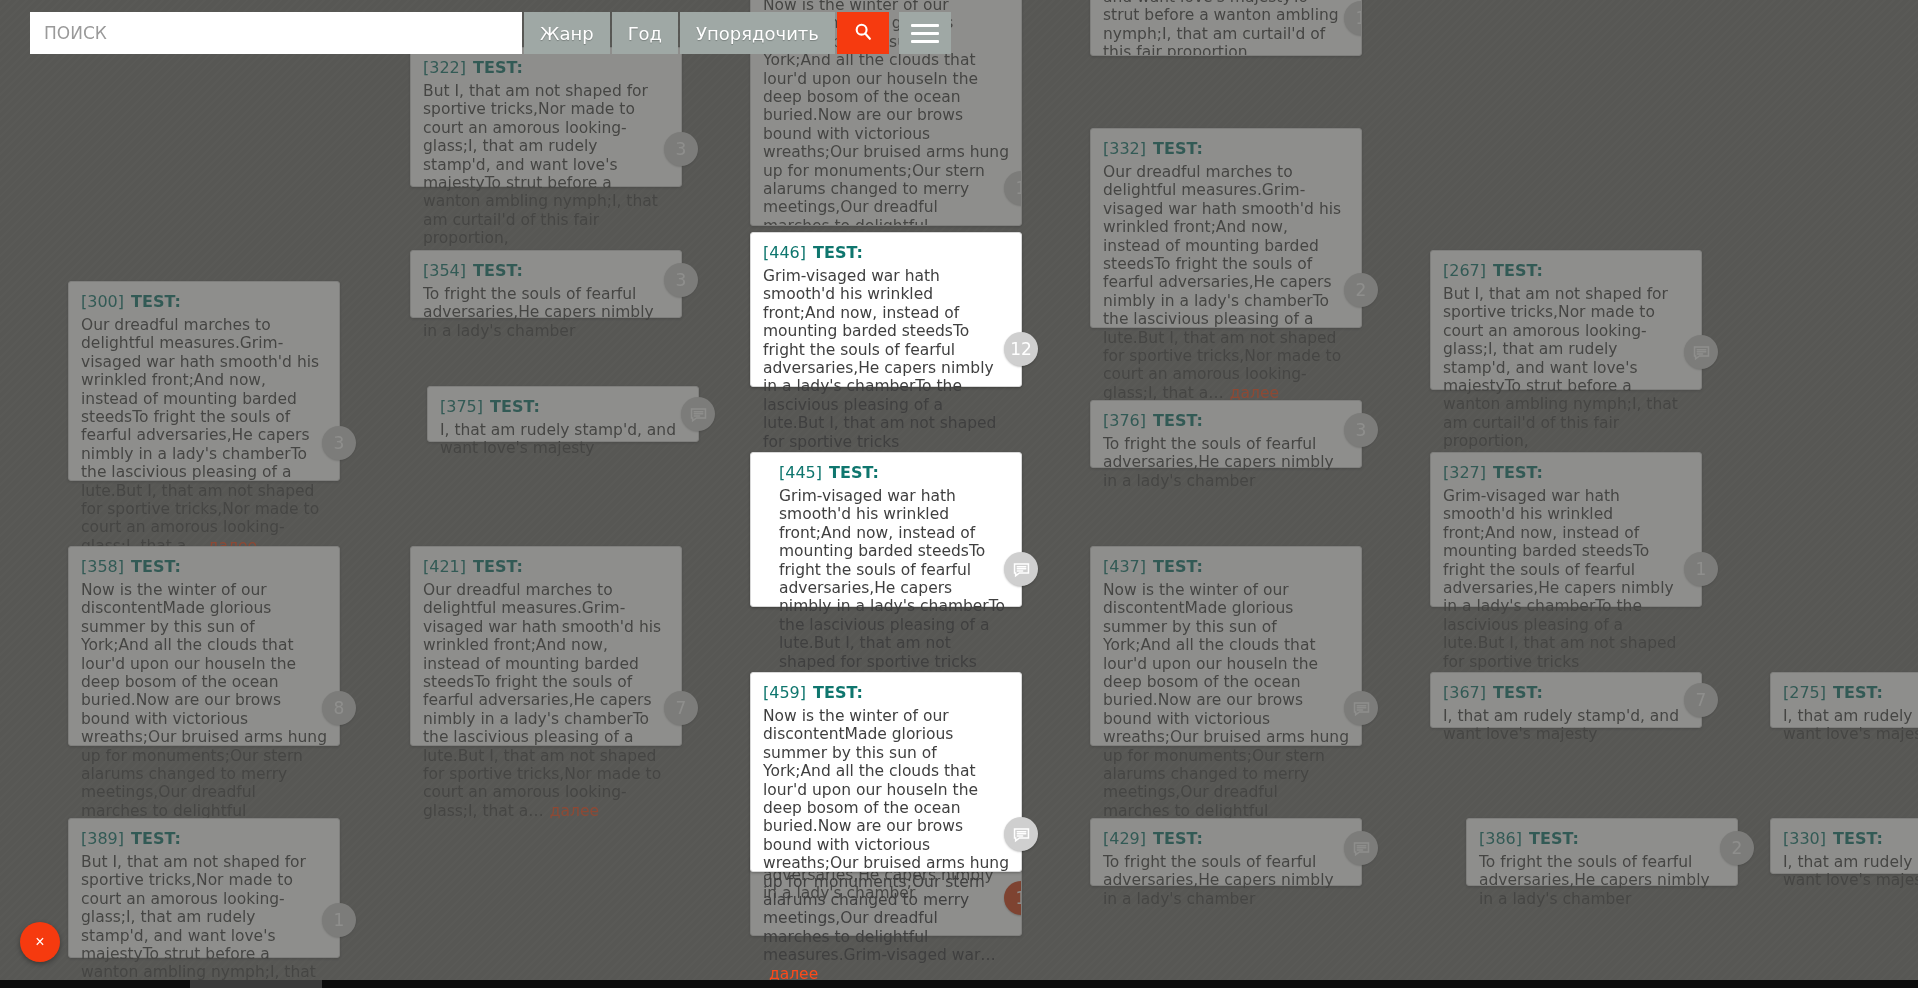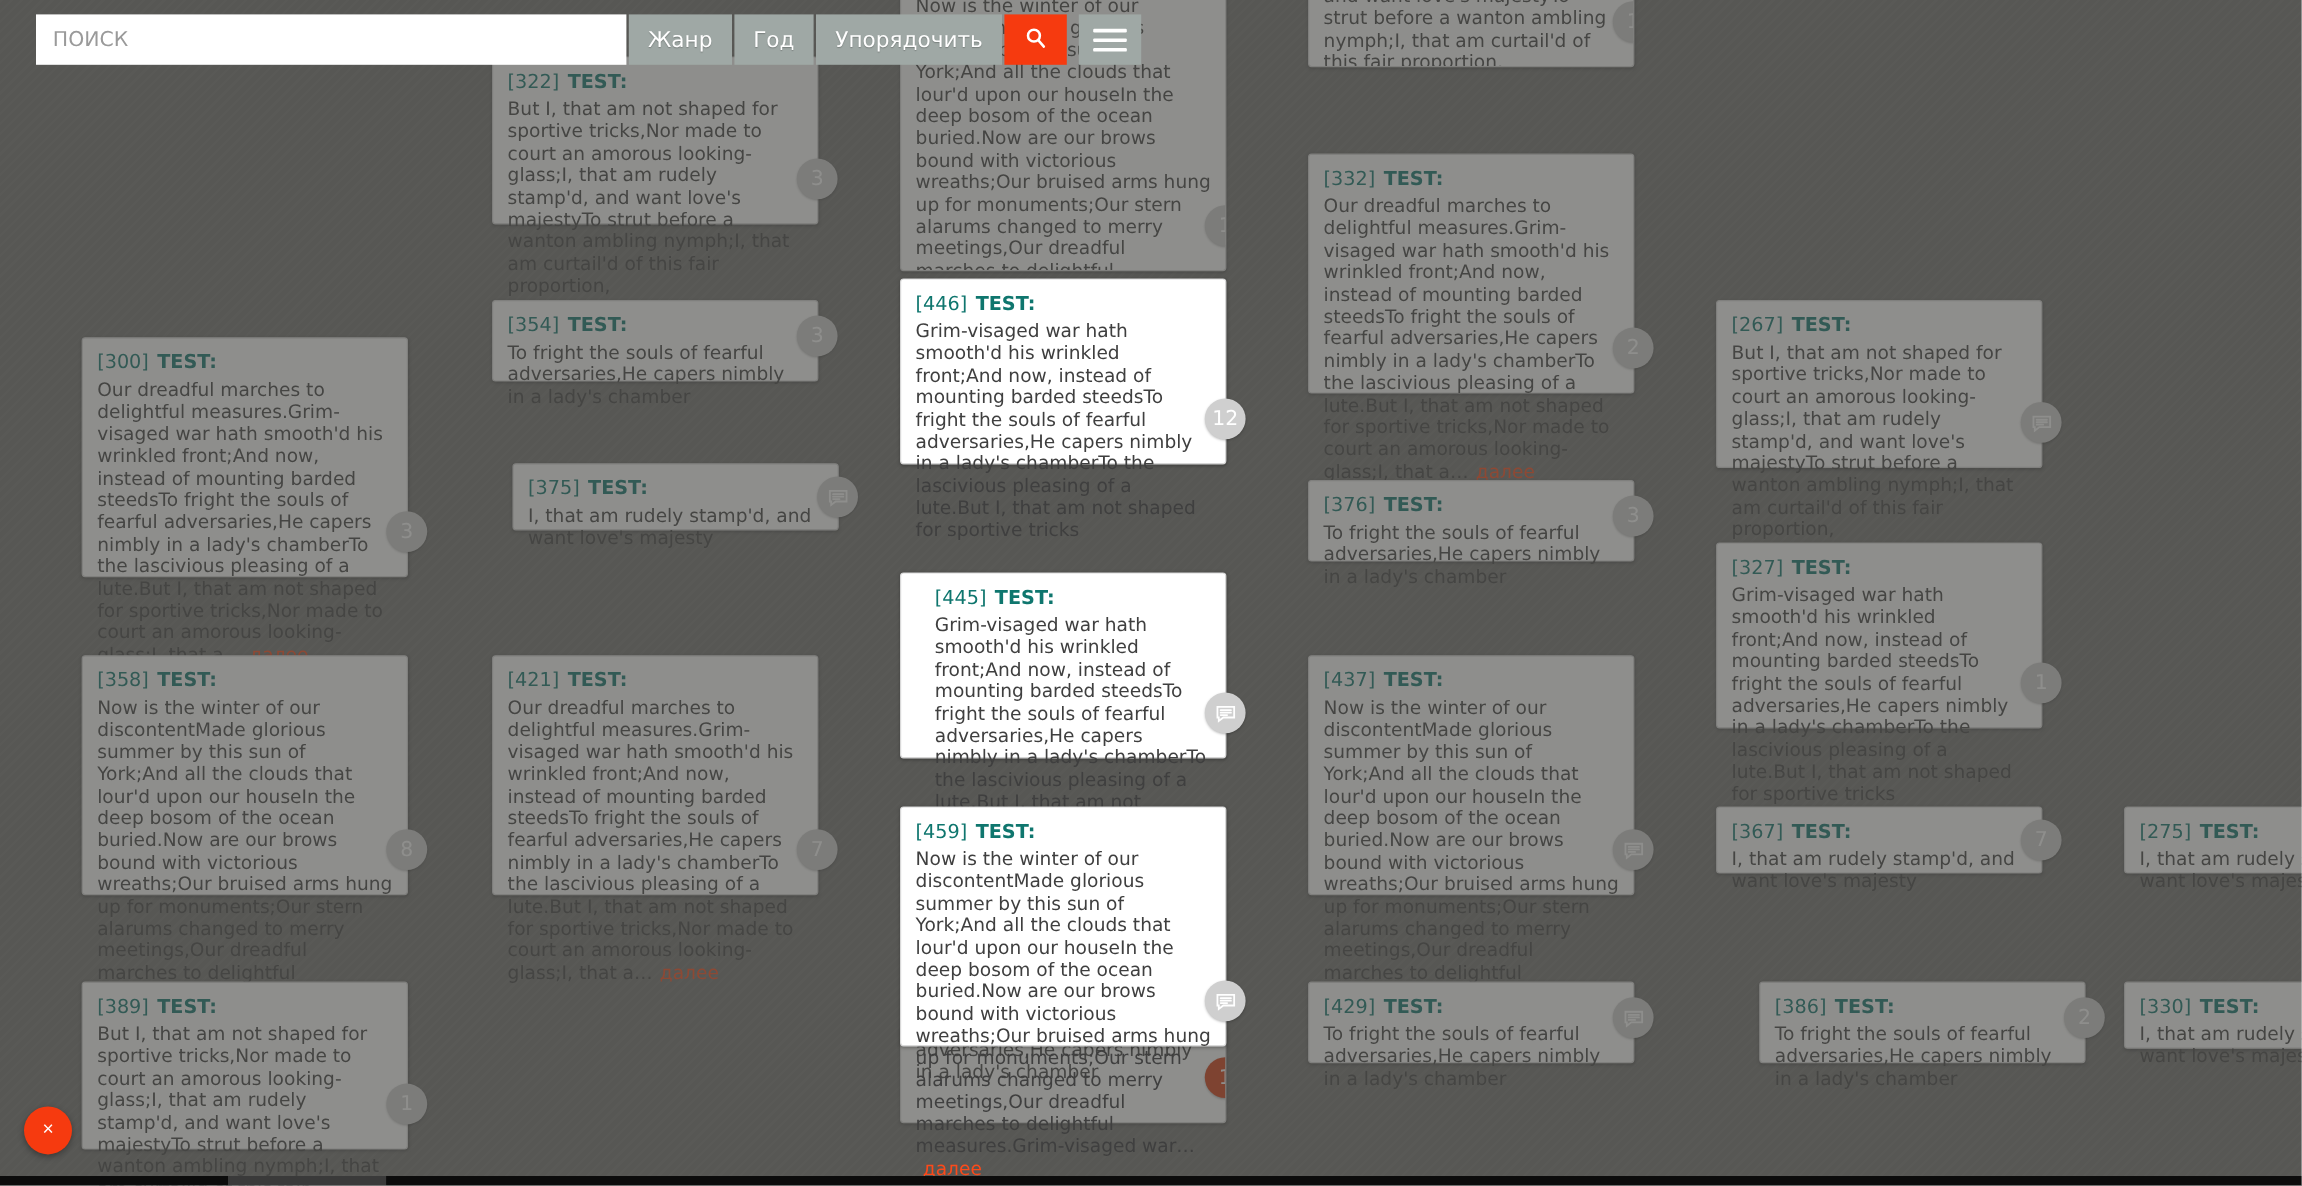--- a/index.html
+++ b/index.html
@@ -339,21 +339,21 @@
     </div>
 
   <div id="dim-overlay"></div>
 
   <div id="board-top">
       <div class="card highlighted" style="left: 750px; top: 232px; width: 272px; height: 155px;">
         <div class="card-head"><span class="card-id">[446]</span><span class="card-test">TEST:</span></div>
         <div class="card-body">Grim-visaged war hath smooth'd his wrinkled front;And now, instead of mounting barded steedsTo fright the souls of fearful adversaries,He capers nimbly in a lady's chamberTo the lascivious pleasing of a lute.But I, that am not shaped for sportive tricks</div>
         <div class="count-badge" style="top: 99px;">12</div>
       </div>
-      <div class="card highlighted" style="left: 750px; top: 477px; width: 272px; height: 155px; padding-left: 28px;">
+      <div class="card highlighted" style="left: 750px; top: 452px; width: 272px; height: 155px; padding-left: 28px;">
         <div class="card-head"><span class="card-id">[445]</span><span class="card-test">TEST:</span></div>
         <div class="card-body">Grim-visaged war hath smooth'd his wrinkled front;And now, instead of mounting barded steedsTo fright the souls of fearful adversaries,He capers nimbly in a lady's chamberTo the lascivious pleasing of a lute.But I, that am not shaped for sportive tricks</div>
         <div class="bubble-badge" style="top: 99px;">
           <span>
             <svg viewBox="0 0 24 24" fill="none" stroke="#ffffff" stroke-width="1.9" stroke-linecap="round">
               <path d="M3.2 5.2h17.6v11.1H9.4L4.6 20v-3.7H3.2z"></path>
               <line x1="6.6" y1="8.6" x2="17.4" y2="8.6"></line>
               <line x1="6.6" y1="11.2" x2="17.4" y2="11.2"></line>
               <line x1="6.6" y1="13.8" x2="13.4" y2="13.8"></line>
             </svg>

